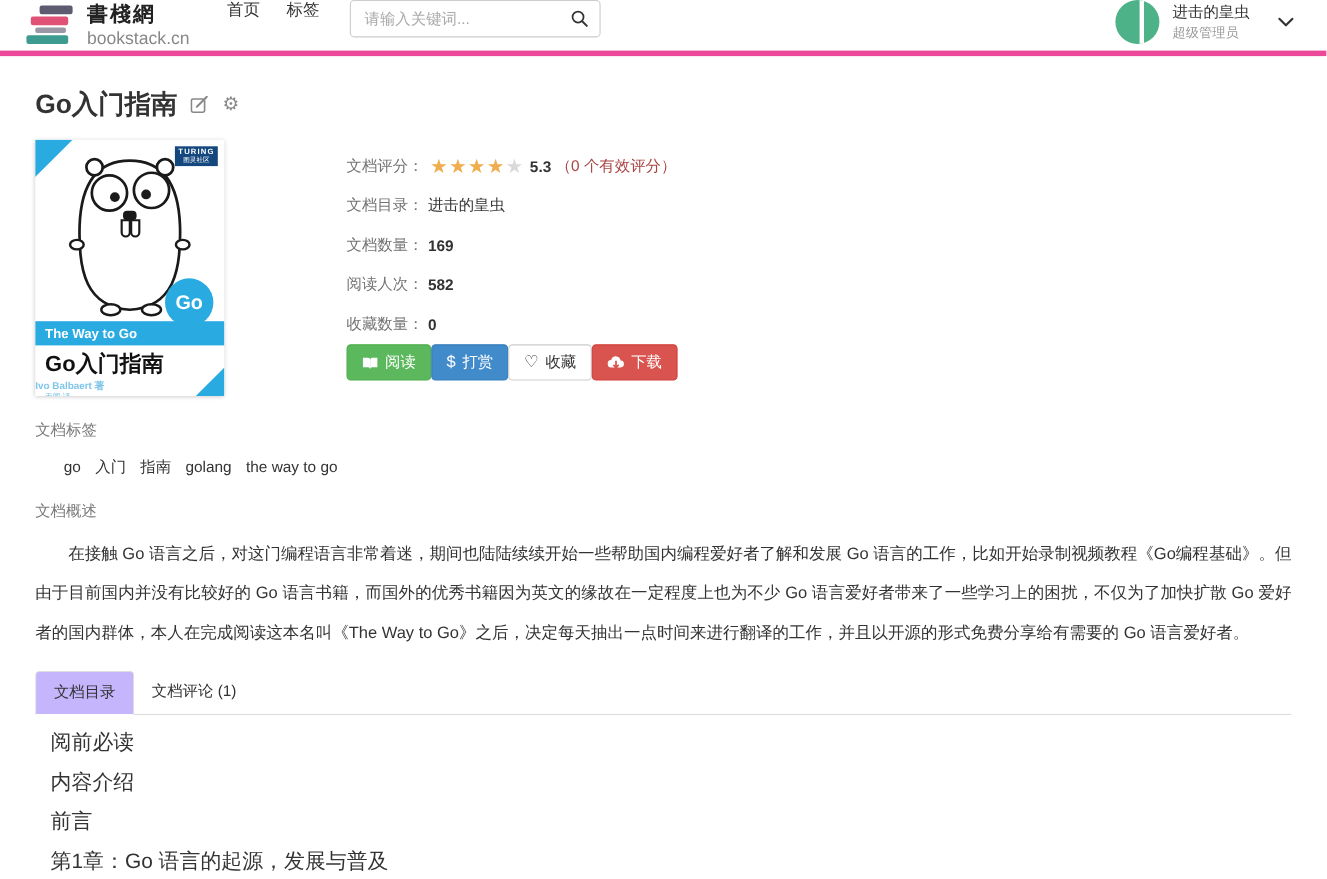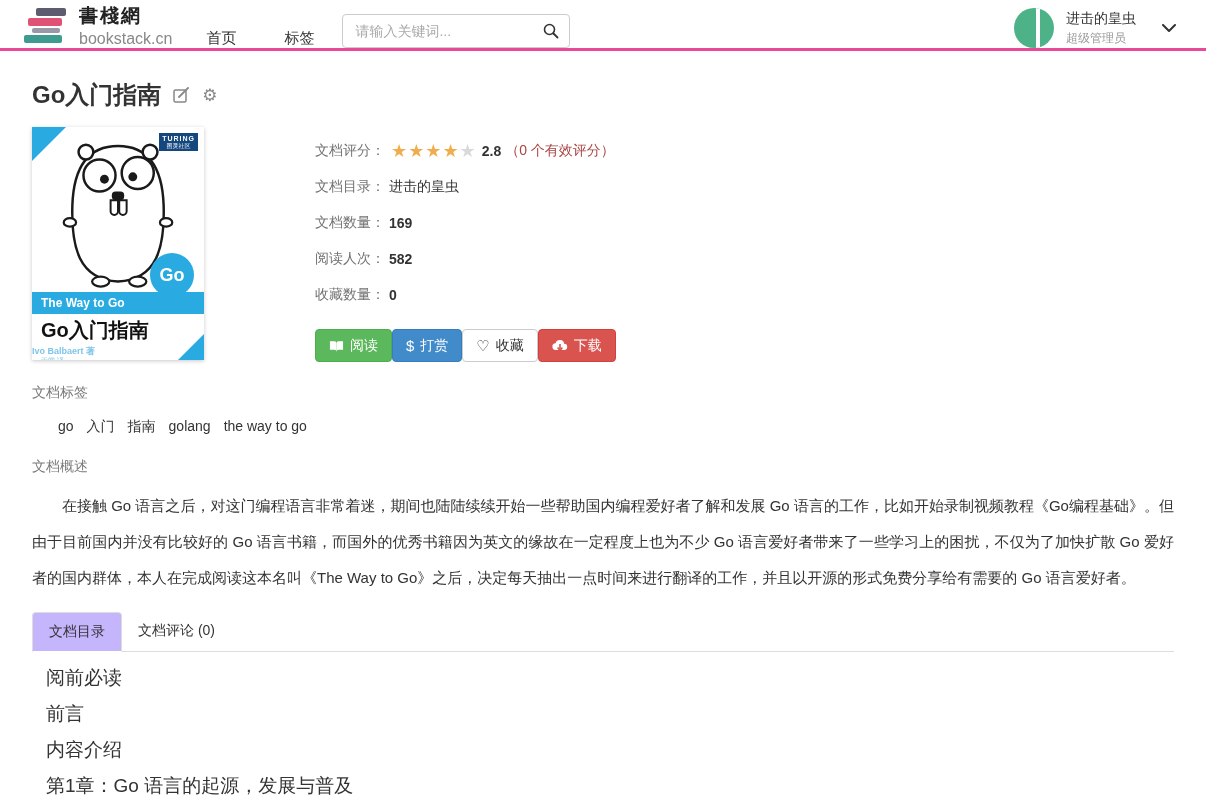--- a/index.html
+++ b/index.html
@@ -1,32 +1,32 @@
 <!DOCTYPE html>
 <html><head>
 <meta charset="utf-8">
 <style>
   * { margin:0; padding:0; box-sizing:border-box; }
   html,body { width:1206px; height:799px; overflow:hidden; background:#fff;
     font-family:"Liberation Sans","DejaVu Sans",sans-serif; color:#333; }
 
   
-  .navbar { height:51px; display:flex; align-items:flex-end; padding:0 24px;
-    border-bottom:3px solid #ec4899; background:#fff; }
+  .navbar { height:51px; display:flex; align-items:flex-start; padding:0 24px;
+    border-bottom:5px solid #ec4899; background:#fff; }
   .brand { display:flex; align-items:center; gap:9px; cursor:pointer; }
   .logo-books { width:46px; height:38px; display:flex; flex-direction:column; justify-content:center; gap:2px; }
   .lb { height:8px; border-radius:2px; }
   .lb1 { width:30px; margin-left:12px; background:#5c5b6f; }
   .lb2 { width:34px; margin-left:4px;  background:#e05275; }
   .lb3 { width:28px; margin-left:8px;  background:#9a97a6; height:5px; }
   .lb4 { width:38px; margin-left:0;    background:#3d9b8f; }
   .brand-text .t1 { font-size:19px; font-weight:bold; color:#222; letter-spacing:2px;
     font-family:"Liberation Serif","DejaVu Serif",serif; }
   .brand-text .t2 { font-size:16px; color:#888; margin-top:1px; }
-  .nav-links { display:flex; gap:48px; margin-left:34px;margin-top:22px; }
+  .nav-links { display:flex; gap:24px; margin-left:34px; }
   .nav-link { font-size:15px; color:#333; cursor:pointer; }
   .searchbox { position:relative; margin-left:28px; }
   .searchbox input { width:228px; height:34px; border:1px solid #ccc; border-radius:4px;
     padding:0 38px 0 12px; font-size:14px; color:#333; outline:none; }
   .searchbox input::placeholder { color:#aaa; }
   .search-btn { position:absolute; right:2px; top:2px; width:34px; height:30px; border:none;
     background:transparent; cursor:pointer; display:flex; align-items:center; justify-content:center; }
   .nav-right { margin-left:auto; display:flex; align-items:center; gap:12px; cursor:pointer; padding-right:6px; }
   .avatar { width:40px; height:40px; border-radius:50%; background:#4eb288; position:relative; overflow:hidden; }
   .avatar::after { content:""; position:absolute; left:55%; top:0; width:4px; height:100%; background:#fff; }
@@ -66,21 +66,21 @@
   .info-row { display:flex; align-items:center; height:36px; font-size:14px; }
   .info-label { color:#737373; }
   .info-value { color:#333; margin-left:4px; }
   .num { font-weight:bold; }
   .stars { display:flex; gap:1px; margin:0 6px 0 6px; cursor:pointer; }
   .star { font-size:18px; color:#d9d9d9; line-height:1; }
   .star.filled { color:#f0ad4e; }
   .score { font-weight:bold; color:#333; margin-right:4px; }
   .rate-count { color:#a94442; }
 
-  .actions { display:flex; margin-top:16px; }
+  .actions { display:flex; margin-top:0; }
   .btn { height:33px; display:flex; align-items:center; gap:6px; padding:0 13px;
     font-size:14px; color:#fff; border:1px solid transparent; border-radius:4px; cursor:pointer; background:#eee; }
   .btn-read { background:#5cb85c; border-color:#4cae4c; }
   .btn-reward { background:#428bca; border-color:#357ebd; }
   .btn-fav { background:#fff; color:#333; border-color:#ccc; }
   .btn-down { background:#d9534f; border-color:#d43f3a; }
   .btn .glyph { font-size:15px; line-height:1; }
   .heart-glyph { font-size:17px; }
 
   .section-h { margin-top:22px; font-size:14px; color:#7a7a7a; }
@@ -190,21 +190,21 @@
     <div class="info-col">
       <div class="info-row">
         <span class="info-label">文档评分：</span>
         <span class="stars">
             <span class="star filled">★</span>
             <span class="star filled">★</span>
             <span class="star filled">★</span>
             <span class="star filled">★</span>
             <span class="star">★</span>
           </span>
-        <span class="score">2.8</span>
+        <span class="score">5.3</span>
         <span class="rate-count">（0 个有效评分）</span>
       </div>
       <div class="info-row">
         <span class="info-label">文档目录：</span>
         <span class="info-value">进击的皇虫</span>
       </div>
       <div class="info-row">
         <span class="info-label">文档数量：</span>
         <span class="info-value num">169</span>
       </div>
@@ -252,23 +252,23 @@
     <span class="tag">指南</span>
     <span class="tag">golang</span>
     <span class="tag">the way to go</span>
   </div>
 
   <div class="section-h">文档概述</div>
   <p class="overview-text">在接触 Go 语言之后，对这门编程语言非常着迷，期间也陆陆续续开始一些帮助国内编程爱好者了解和发展 Go 语言的工作，比如开始录制视频教程《Go编程基础》。但由于目前国内并没有比较好的 Go 语言书籍，而国外的优秀书籍因为英文的缘故在一定程度上也为不少 Go 语言爱好者带来了一些学习上的困扰，不仅为了加快扩散 Go 爱好者的国内群体，本人在完成阅读这本名叫《The Way to Go》之后，决定每天抽出一点时间来进行翻译的工作，并且以开源的形式免费分享给有需要的 Go 语言爱好者。</p>
 
   <div class="tabs">
     <div class="tab active">文档目录</div>
-    <div class="tab">文档评论 (0)</div>
+    <div class="tab">文档评论 (1)</div>
   </div>
 
   <ul class="toc">
     <li>阅前必读</li>
+    <li>内容介绍</li>
     <li>前言</li>
-    <li>内容介绍</li>
     <li>第1章：Go 语言的起源，发展与普及</li>
 
   </ul>
 </div>
 
 </body></html>

